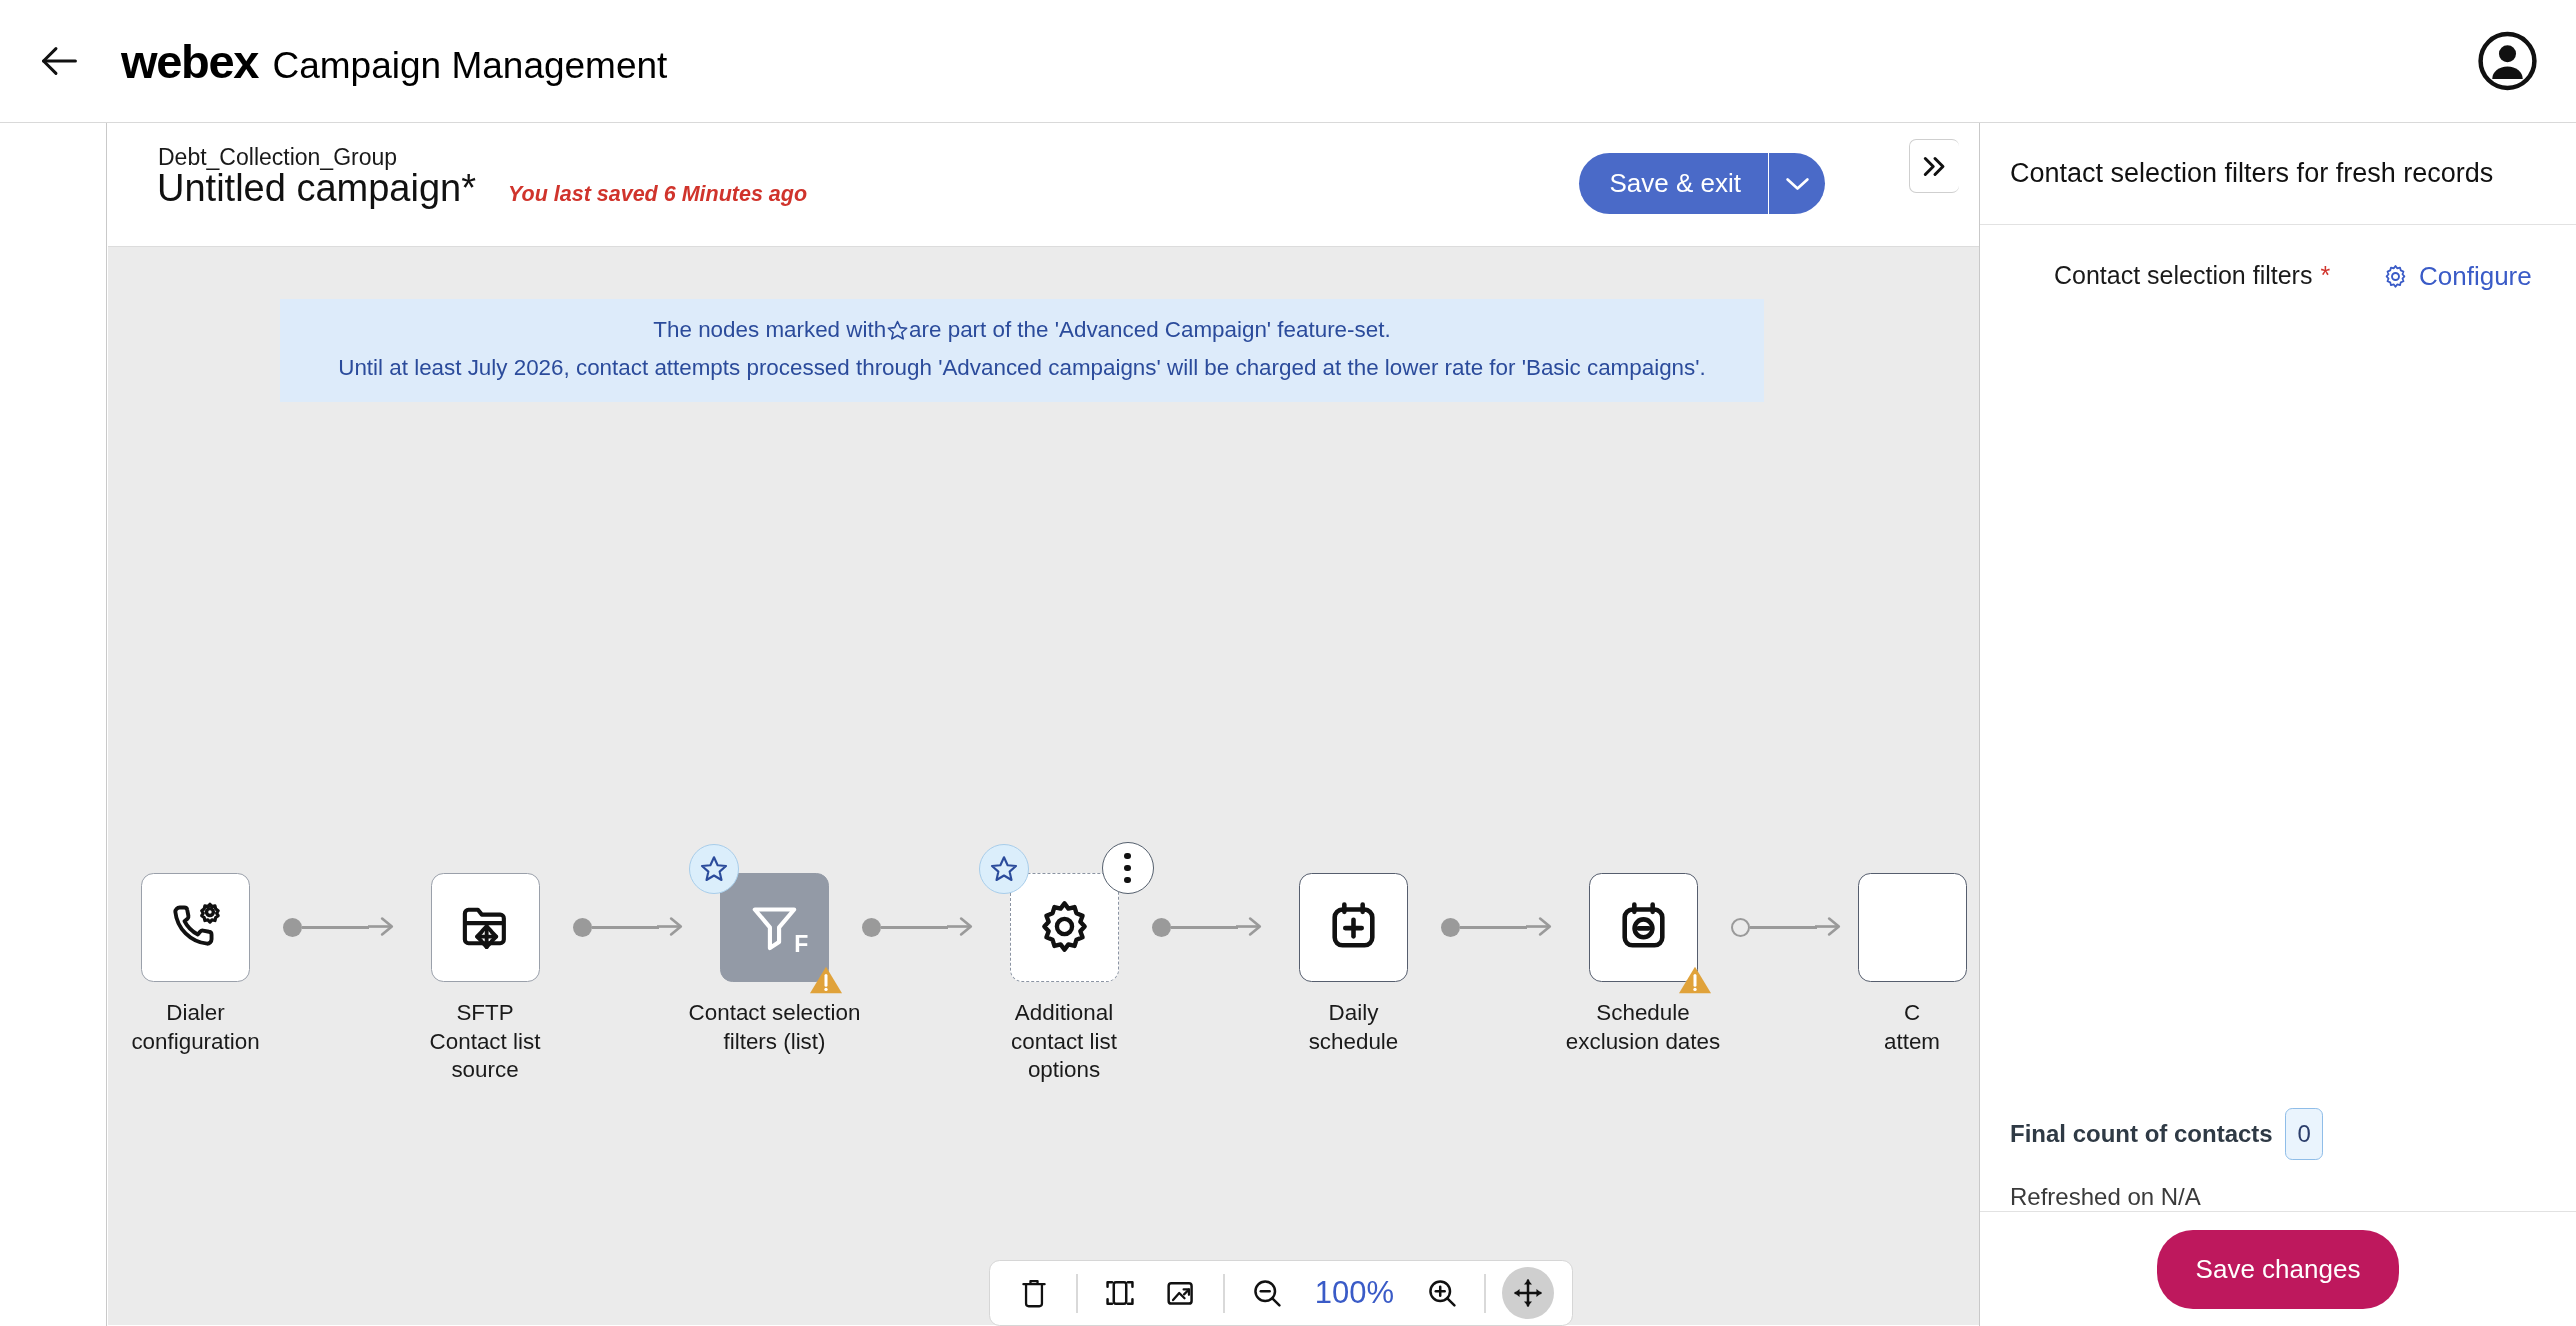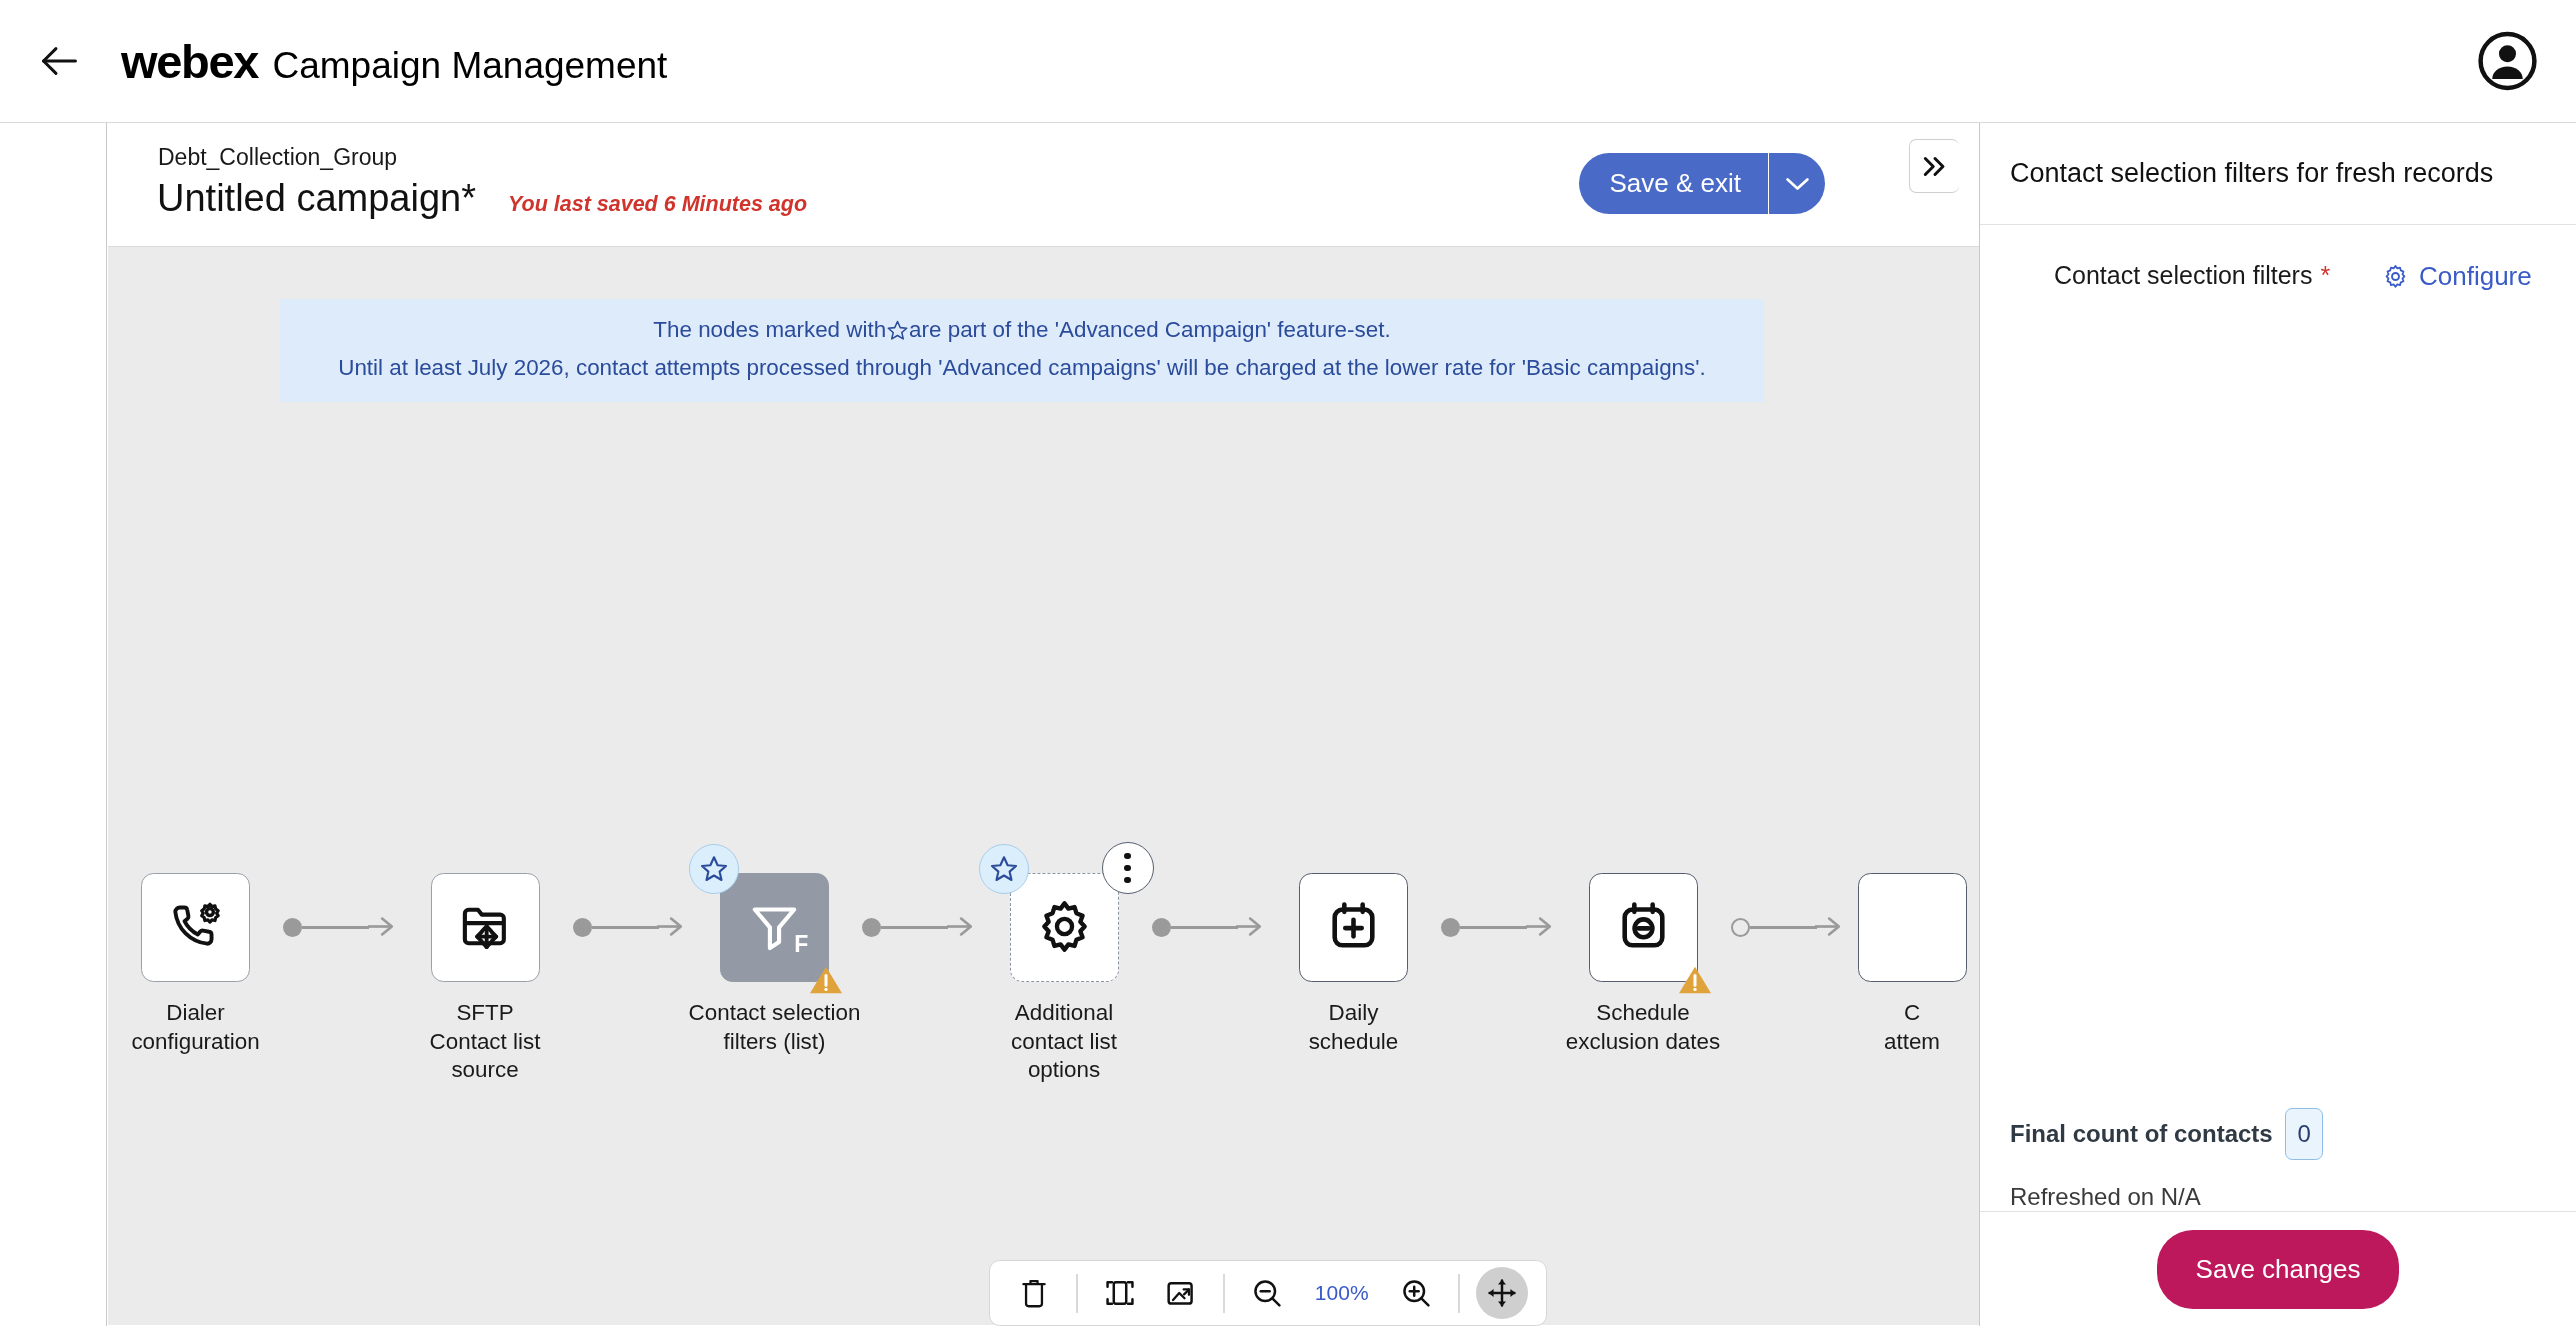--- a/index.html
+++ b/index.html
@@ -41,21 +41,21 @@
   }
   #campaign-bar {
     position: relative; height: 124px; background: #fff;
     border-bottom: 0.9px solid #dcdcdc;
   }
   #breadcrumb {
     position: absolute; left: 50px; top: 20.6px;
     font-size: 23px; color: #1a1a1a;
   }
   #title-row {
-    position: absolute; left: 49px; top: 54px;
+    position: absolute; left: 49px; top: 44px;
     display: flex; align-items: baseline;
   }
   #campaign-title { font-size: 38px; color: #111; font-weight: 400; }
   #saved-note {
     margin-left: 32px; font-size: 21.5px; font-style: italic;
     color: #d0342c; font-weight: 600;
   }
   #save-exit-group {
     position: absolute; right: 154px; top: 30px;
     display: flex; align-items: stretch; height: 61px;
@@ -155,21 +155,21 @@
     display: flex; align-items: center; padding: 0 18px; gap: 9px;
   }
   .tb-btn {
     width: 52px; height: 52px; border: none; background: transparent;
     display: flex; align-items: center; justify-content: center;
     cursor: pointer; border-radius: 50%;
   }
   .tb-btn.active { background: #cfcfcf; }
   .tb-sep { width: 1.8px; height: 39px; background: #d9d9d9; margin: 0 7.2px; }
   #zoom-level {
-    font-size: 21px; color: #3a5bc7; padding: 0 12.5px;
+    font-size: 31px; color: #3a5bc7; padding: 0 12.5px;
     cursor: pointer; font-family: "Liberation Sans", sans-serif;
   }
 
   
   #side-panel {
     position: absolute; right: 0; top: 123px;
     width: 597px; height: 1203px; background: #fff;
     border-left: 0.9px solid #c9c9c9; display: flex; flex-direction: column;
   }
   #panel-header {

